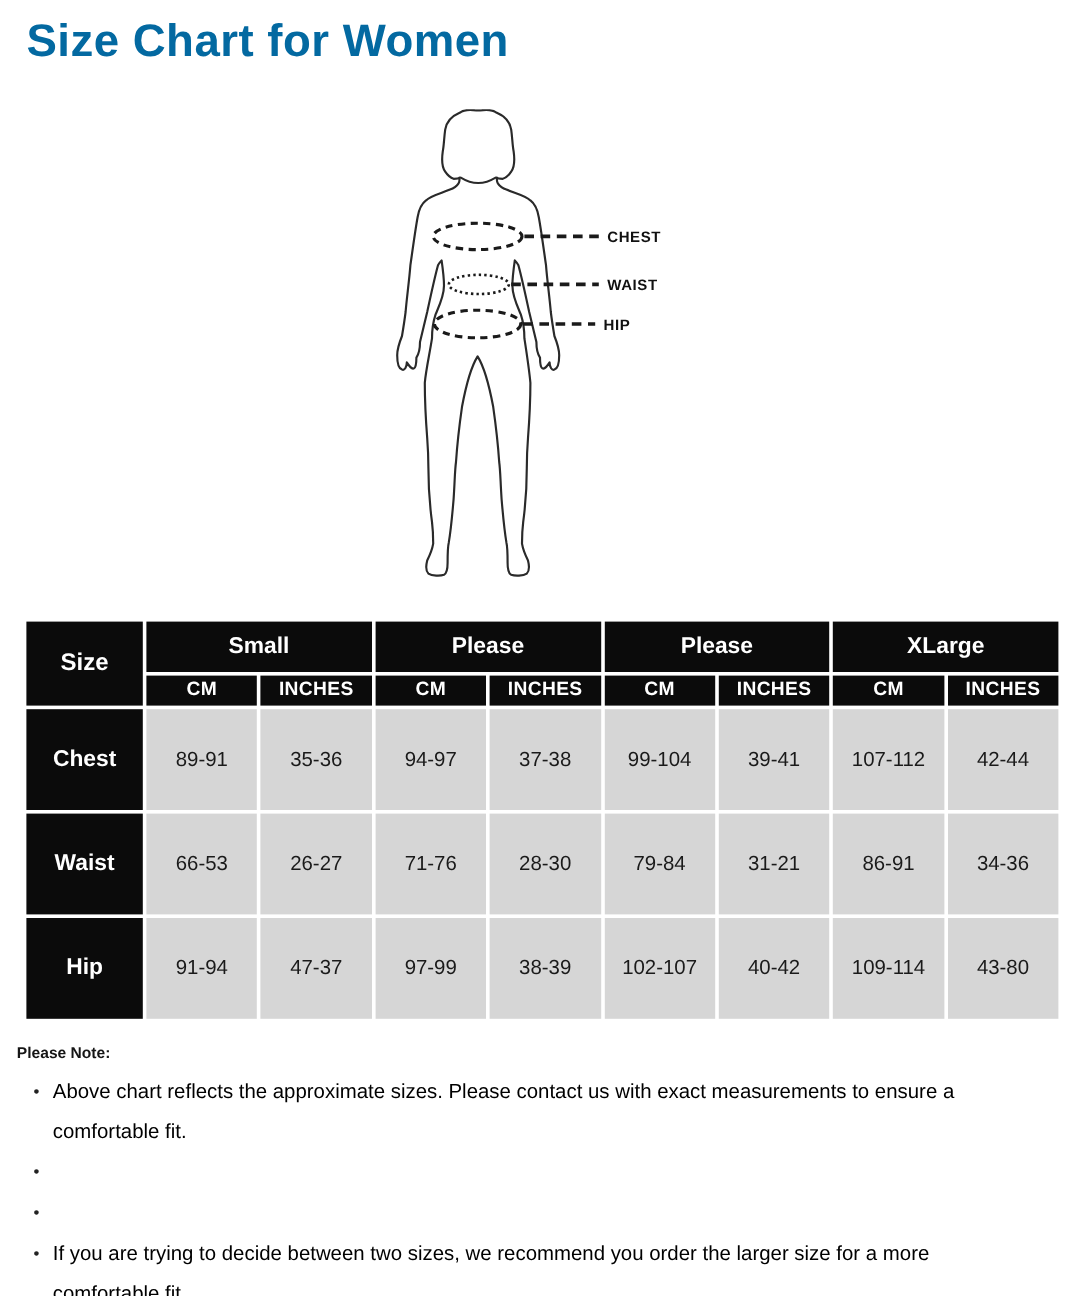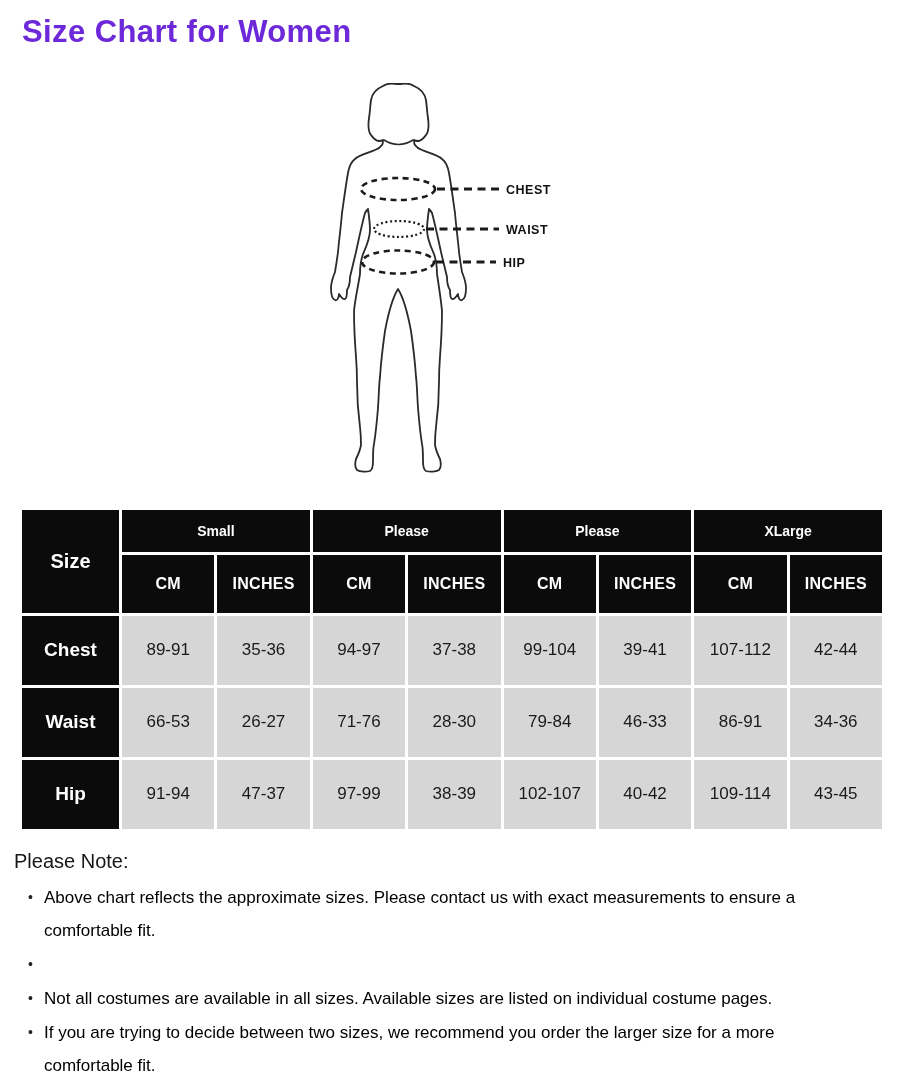--- a/index.html
+++ b/index.html
@@ -1,40 +1,40 @@
 <!DOCTYPE html>
 <html><head>
 <meta charset="utf-8">
 <style>
   html,body{margin:0;padding:0;}
   body{
     width:905px;height:1080px;background:#ffffff;overflow:hidden;
     font-family:"Liberation Sans","DejaVu Sans",sans-serif;color:#1a1a1a;
   }
   .page-title{
-    margin:14px 0 0 22px;font-size:31px;font-weight:bold;color:#6d28d9;
+    margin:14px 0 0 22px;font-size:38px;font-weight:bold;color:#0369a1;
     letter-spacing:.4px;line-height:1.15;
   }
   .figure-wrap{margin:33px 0 0 300px;width:300px;height:402px;}
   svg text.meas-label{font-family:"Liberation Sans","DejaVu Sans",sans-serif;font-weight:bold;font-size:12.5px;fill:#111;letter-spacing:.5px;}
 
   table.size-table{
     border-collapse:separate;border-spacing:3px;table-layout:fixed;
     width:866px;margin:22px 0 0 19px;background:#ffffff;
   }
   .size-table th,.size-table td{text-align:center;vertical-align:middle;padding:0;}
   .size-table .hdr{background:#0b0b0b;color:#ffffff;font-weight:bold;}
-  .size-table .group-hdr{font-size:14px;height:42px;}
+  .size-table .group-hdr{font-size:19px;height:42px;}
   .size-table .corner{font-size:20px;margin-top:20px;}
-  .size-table .unit-hdr{font-size:16px;height:58px;letter-spacing:.3px;}
+  .size-table .unit-hdr{font-size:16px;height:25px;letter-spacing:.3px;}
   .size-table .row-label{background:#0b0b0b;color:#ffffff;font-weight:bold;font-size:19px;}
-  .size-table td.cell{background:#d6d6d6;color:#1a1a1a;font-size:17px;height:69px;font-weight:normal;}
+  .size-table td.cell{background:#d6d6d6;color:#1a1a1a;font-size:17px;height:84px;font-weight:normal;}
 
   .notes{margin:18px 30px 0 14px;}
-  .notes-heading{font-size:20px;font-weight:normal;margin:0 0 8px 0;color:#161616;}
+  .notes-heading{font-size:13px;font-weight:bold;margin:0 0 8px 0;color:#161616;}
   .notes-list{list-style:none;margin:0;padding:0;}
   .note-item{display:flex;align-items:flex-start;font-size:17px;line-height:33px;margin:0 0 1px 0;}
   .note-bullet{flex:none;width:16px;margin-left:14px;font-size:14px;line-height:33px;color:#222;}
   .note-text{max-width:820px;color:#000000;}
 </style>
 </head>
 <body>
 
 <h1 class="page-title">Size Chart for Women</h1>
 
@@ -94,50 +94,49 @@
       <td class="cell">107-112</td>
       <td class="cell">42-44</td>
     </tr>
     <tr>
       <th class="row-label">Waist</th>
       <td class="cell">66-53</td>
       <td class="cell">26-27</td>
       <td class="cell">71-76</td>
       <td class="cell">28-30</td>
       <td class="cell">79-84</td>
-      <td class="cell">46-33</td>
+      <td class="cell">31-21</td>
       <td class="cell">86-91</td>
       <td class="cell">34-36</td>
     </tr>
     <tr>
       <th class="row-label">Hip</th>
       <td class="cell">91-94</td>
       <td class="cell">47-37</td>
       <td class="cell">97-99</td>
       <td class="cell">38-39</td>
       <td class="cell">102-107</td>
       <td class="cell">40-42</td>
       <td class="cell">109-114</td>
-      <td class="cell">43-45</td>
+      <td class="cell">43-80</td>
     </tr>
   </tbody>
 </table>
 
 <div class="notes">
   <p class="notes-heading">Please Note:</p>
   <ul class="notes-list">
     <li class="note-item">
       <span class="note-bullet">•</span>
       <span class="note-text">Above chart reflects the approximate sizes. Please contact us with exact measurements to ensure a comfortable fit.</span>
     </li>
     <li class="note-item">
       <span class="note-bullet">•</span>
     </li>
     <li class="note-item">
       <span class="note-bullet">•</span>
-      <span class="note-text">Not all costumes are available in all sizes. Available sizes are listed on individual costume pages.</span>
     </li>
     <li class="note-item">
       <span class="note-bullet">•</span>
       <span class="note-text">If you are trying to decide between two sizes, we recommend you order the larger size for a more comfortable fit.</span>
     </li>
   </ul>
 </div>
 
 </body></html>

